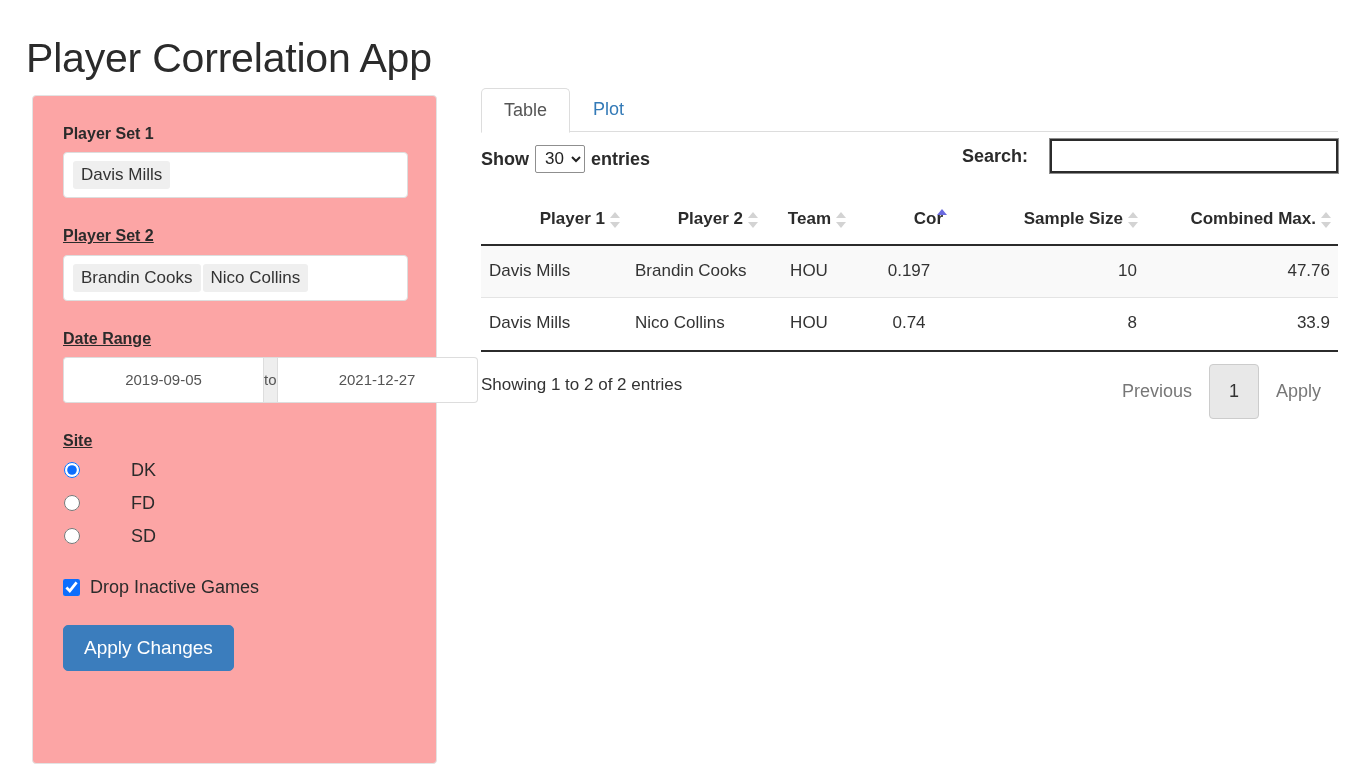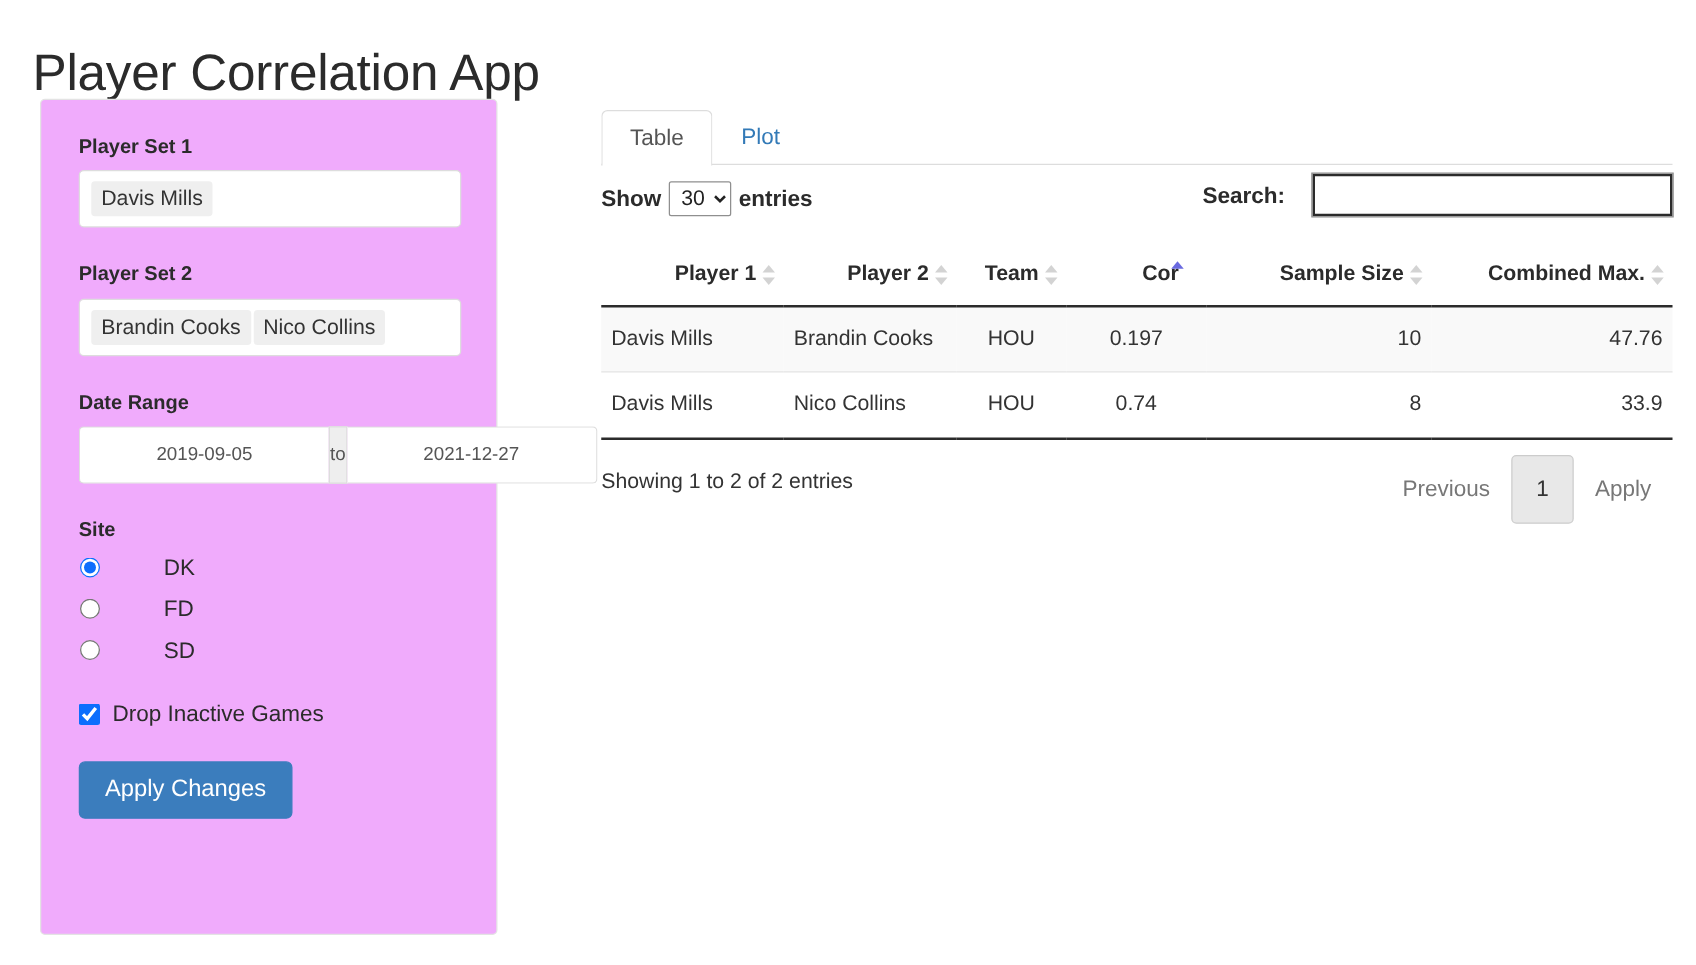--- a/index.html
+++ b/index.html
@@ -36,39 +36,39 @@
     position: absolute;
     left: 0;
     top: 79px;
     width: 1357px;
   }
 
   
   .sidebar {
     position: absolute;
     left: 32px;
-    top: 0;
-    width: 366px;
+    top: 16px;
+    width: 405px;
     height: 669px;
-    background: #f0abfc;
+    background: #fca5a5;
     border: 1px solid #e3e3e3;
     border-radius: 4px;
     box-sizing: border-box;
   }
   .sidebar-inner {
     padding: 28px 28px 0 30px;
   }
   .field-label {
     font-size: 16px;
     font-weight: bold;
     color: #2b2b2b;
     margin: 0 0 9px 0;
     line-height: 1.2;
   }
-  .field-label.spaced { margin-top: 28px; }
+  .field-label.spaced { margin-top: 28px; text-decoration: underline; }
 
   
   .tag-input {
     background: #ffffff;
     border: 1px solid #dddddd;
     border-radius: 4px;
     min-height: 46px;
     box-sizing: border-box;
     padding: 8px 9px;
     display: flex;

